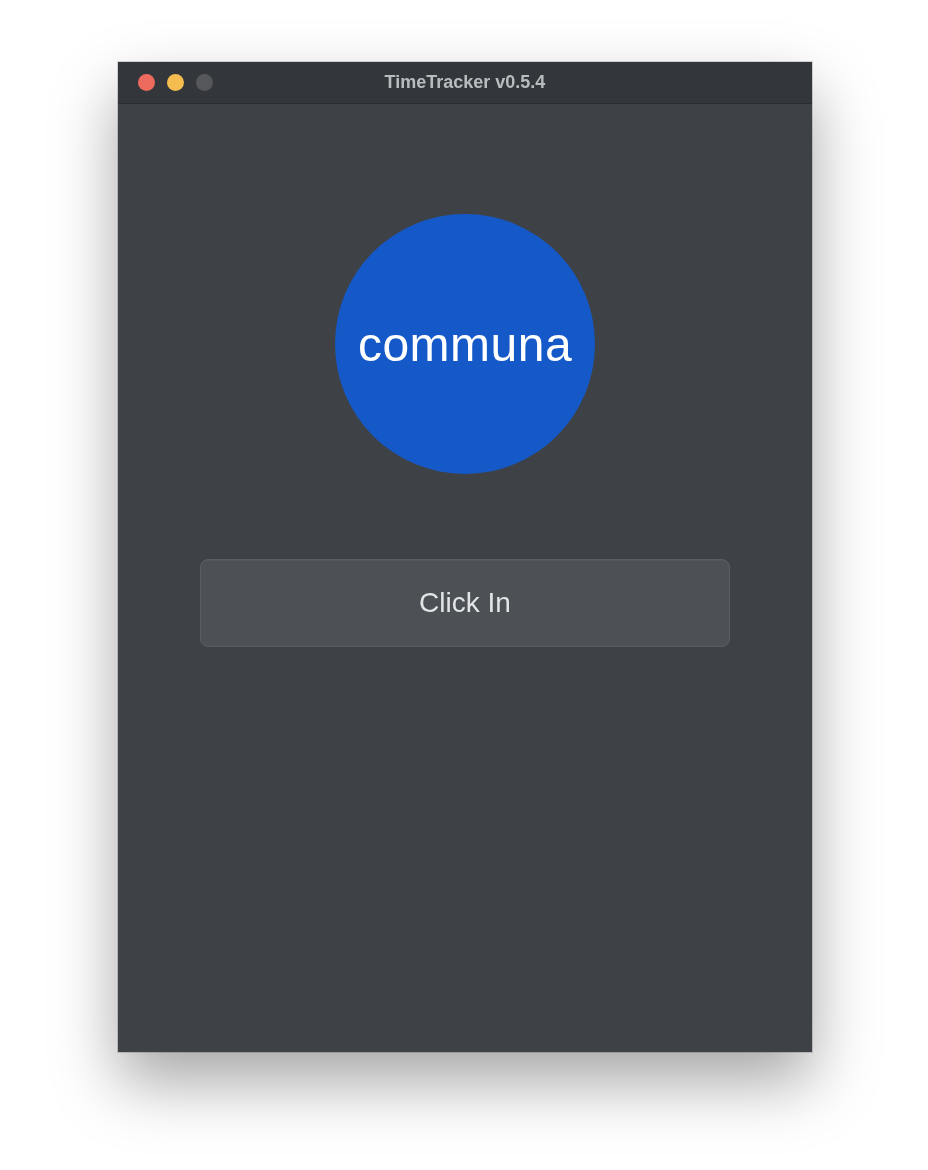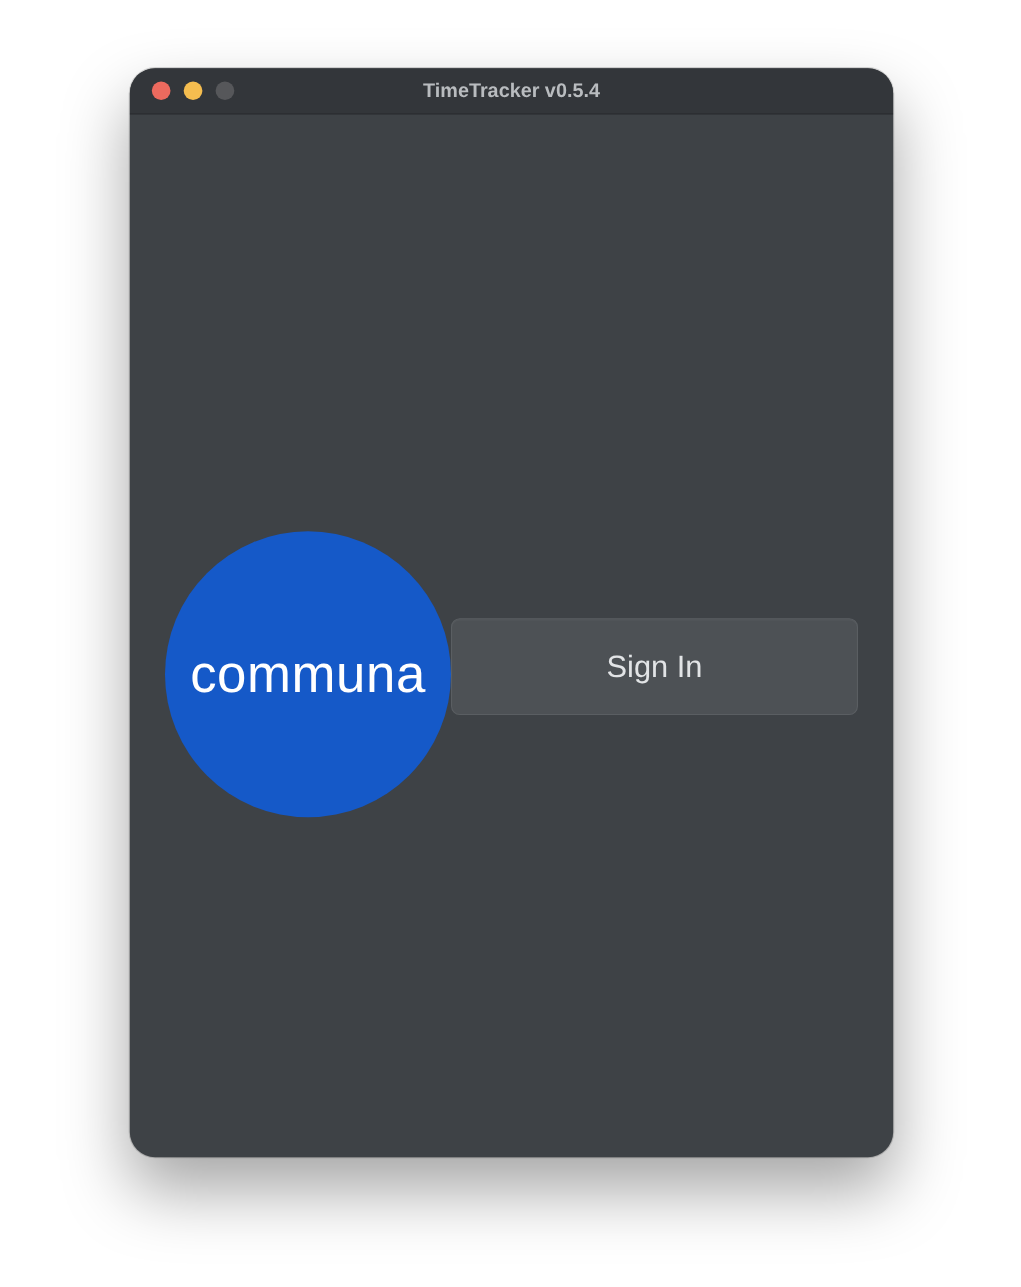--- a/index.html
+++ b/index.html
@@ -14,21 +14,21 @@
       height: 1170px;
       position: relative;
     }
     .window {
       position: absolute;
       left: 118px;
       top: 62px;
       width: 694px;
       height: 990px;
       background: #3e4246;
-      border-radius: 23px;
+      border-radius: 0;
       box-shadow: 0 30px 60px rgba(0,0,0,0.35), 0 0 0 1px rgba(0,0,0,0.15);
       display: flex;
       flex-direction: column;
       overflow: hidden;
     }
     .titlebar {
       height: 42px;
       background: #33363a;
       border-bottom: 1px solid #2a2c2f;
       display: flex;
@@ -56,23 +56,23 @@
       right: 0;
       text-align: center;
       color: #b9bcbf;
       font-size: 18px;
       font-weight: 600;
       pointer-events: none;
     }
     .content {
       flex: 1;
       display: flex;
-      flex-direction: row;
+      flex-direction: column;
       align-items: center;
-      padding: 10px 32px 40px;
+      padding: 10px 50px 40px;
     }
     .logo-wrap {
       margin-top: 100px;
       width: 260px;
       height: 260px;
       border-radius: 50%;
       background: #1559c8;
       display: flex;
       align-items: center;
       justify-content: center;
@@ -127,16 +127,16 @@
       <div class="traffic-dot dot-min"></div>
       <div class="traffic-dot dot-max"></div>
     </div>
     <div class="title">TimeTracker v0.5.4</div>
   </div>
   <div class="content">
     <div class="logo-wrap">
       <span class="logo-text">communa</span>
     </div>
     <button class="signin-btn">
-      <span>Sign In</span>
+      <span>Click In</span>
     </button>
   </div>
 </div>
 
 </body></html>

